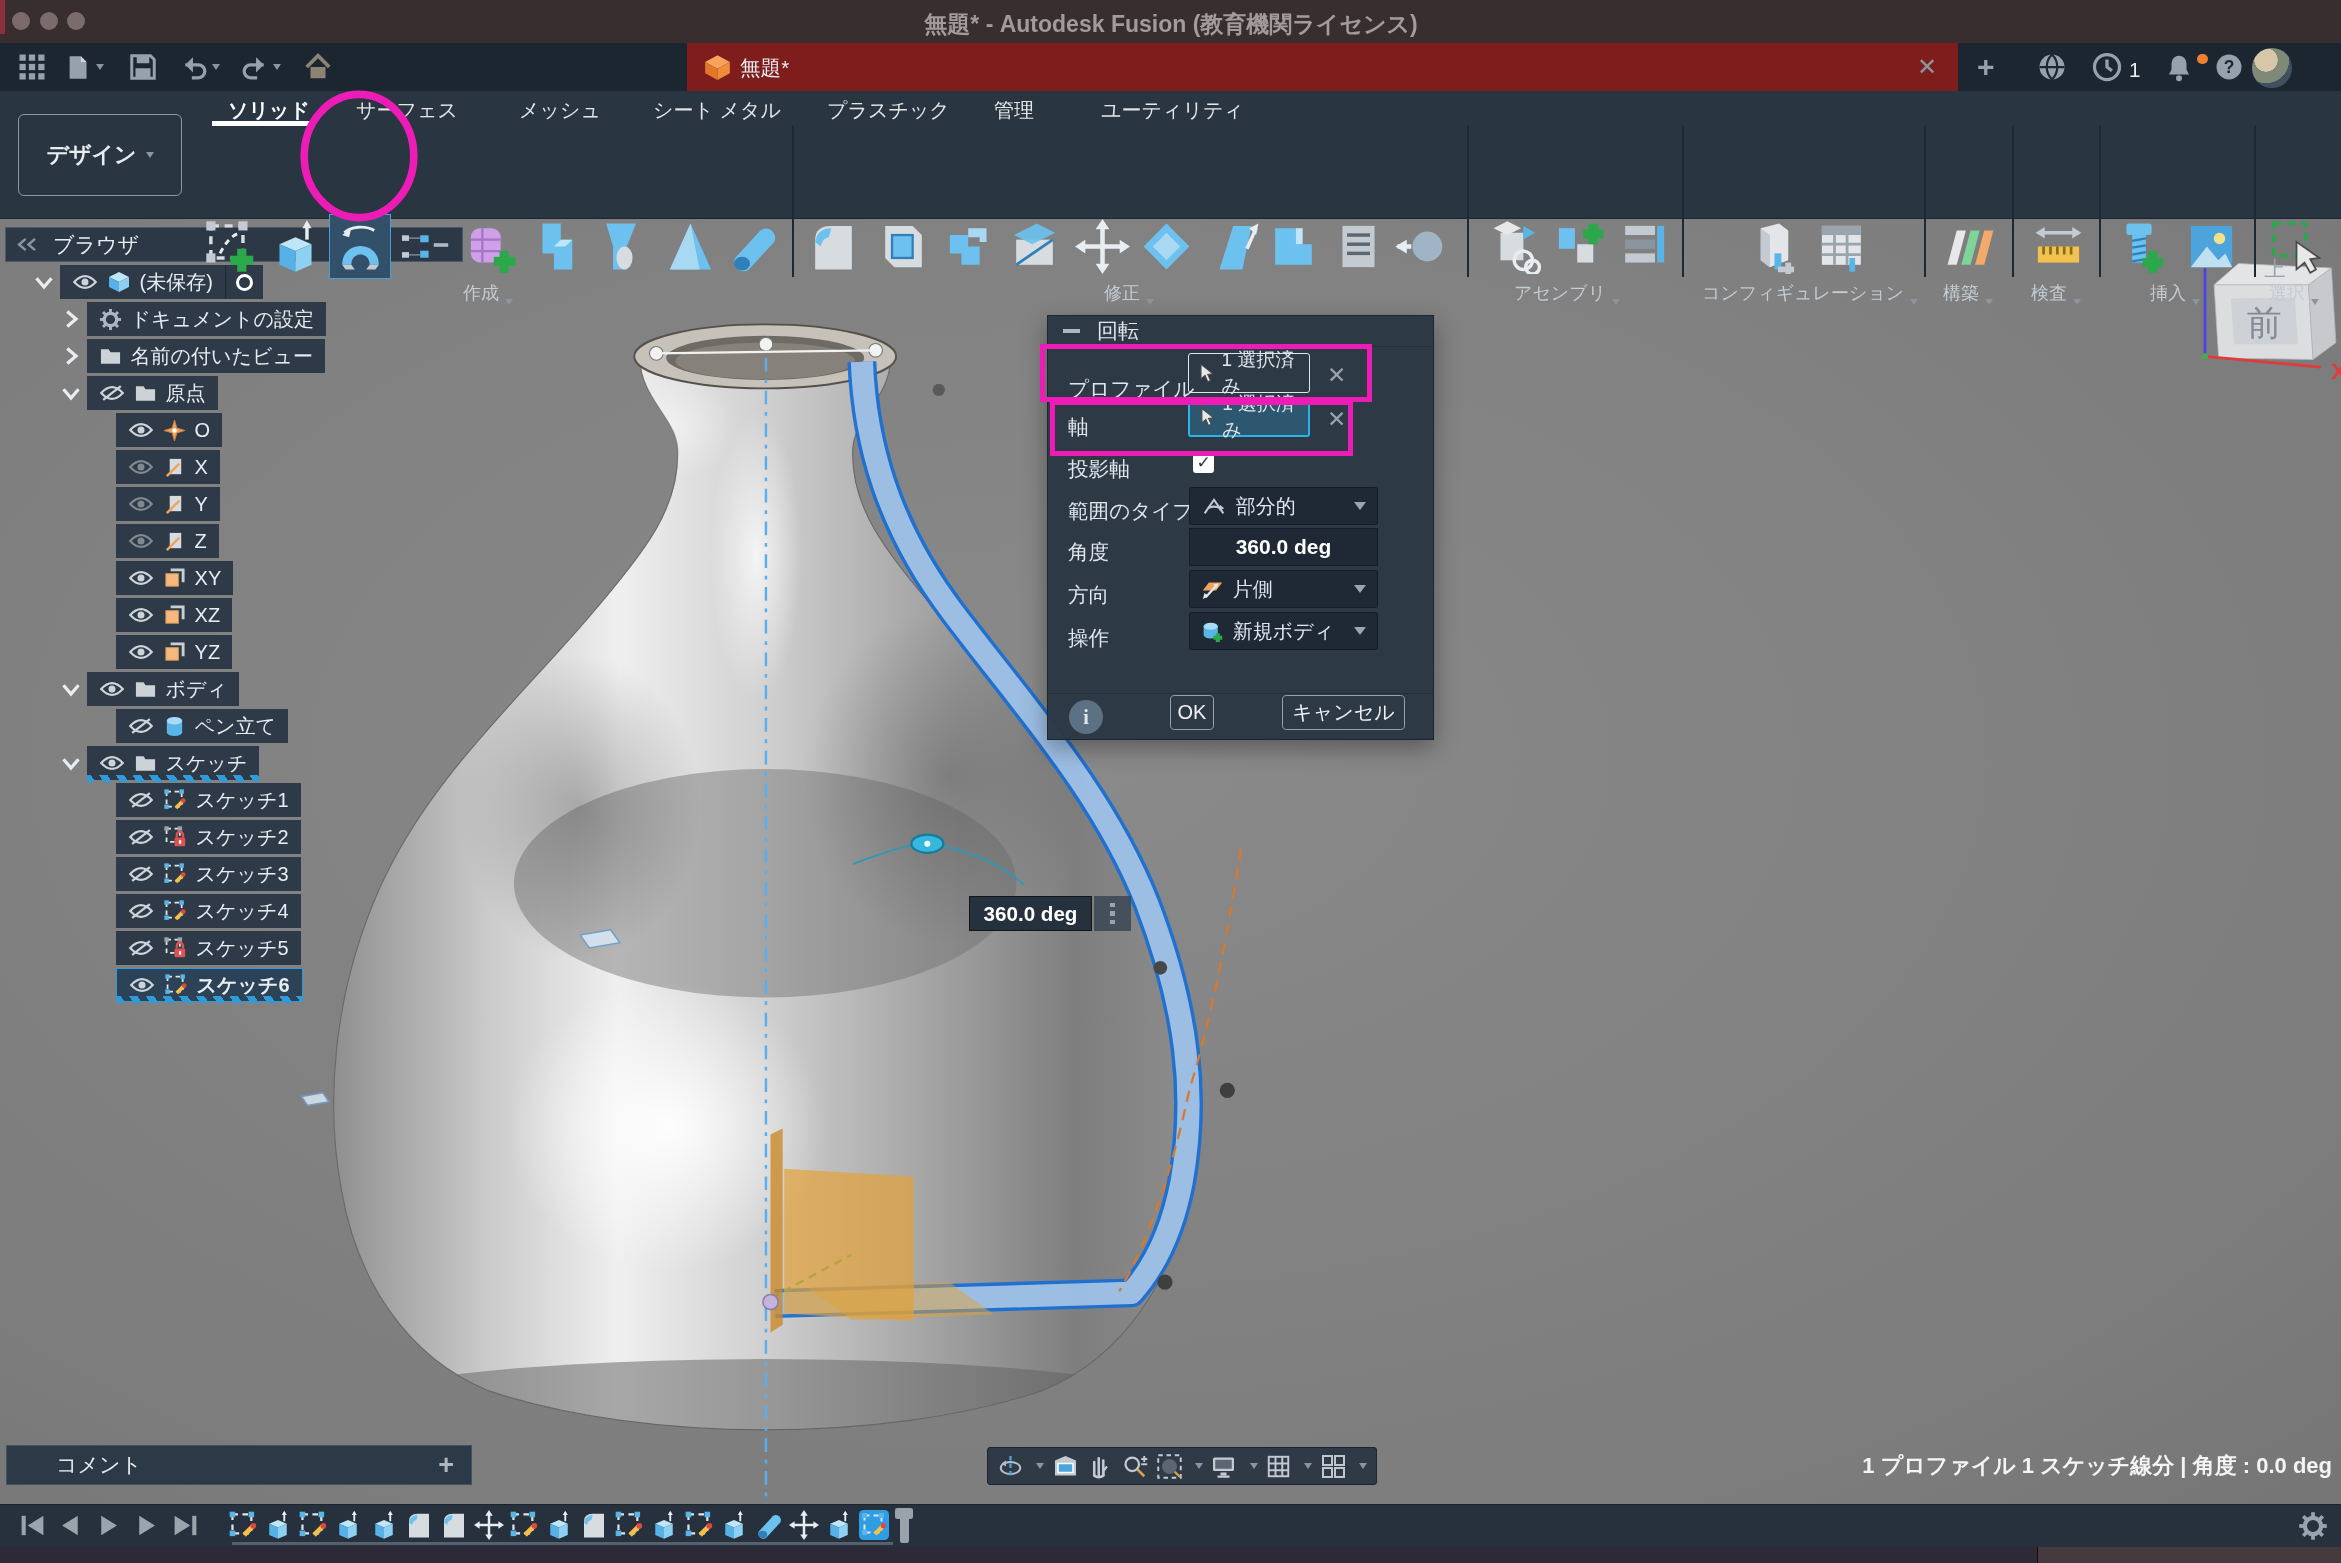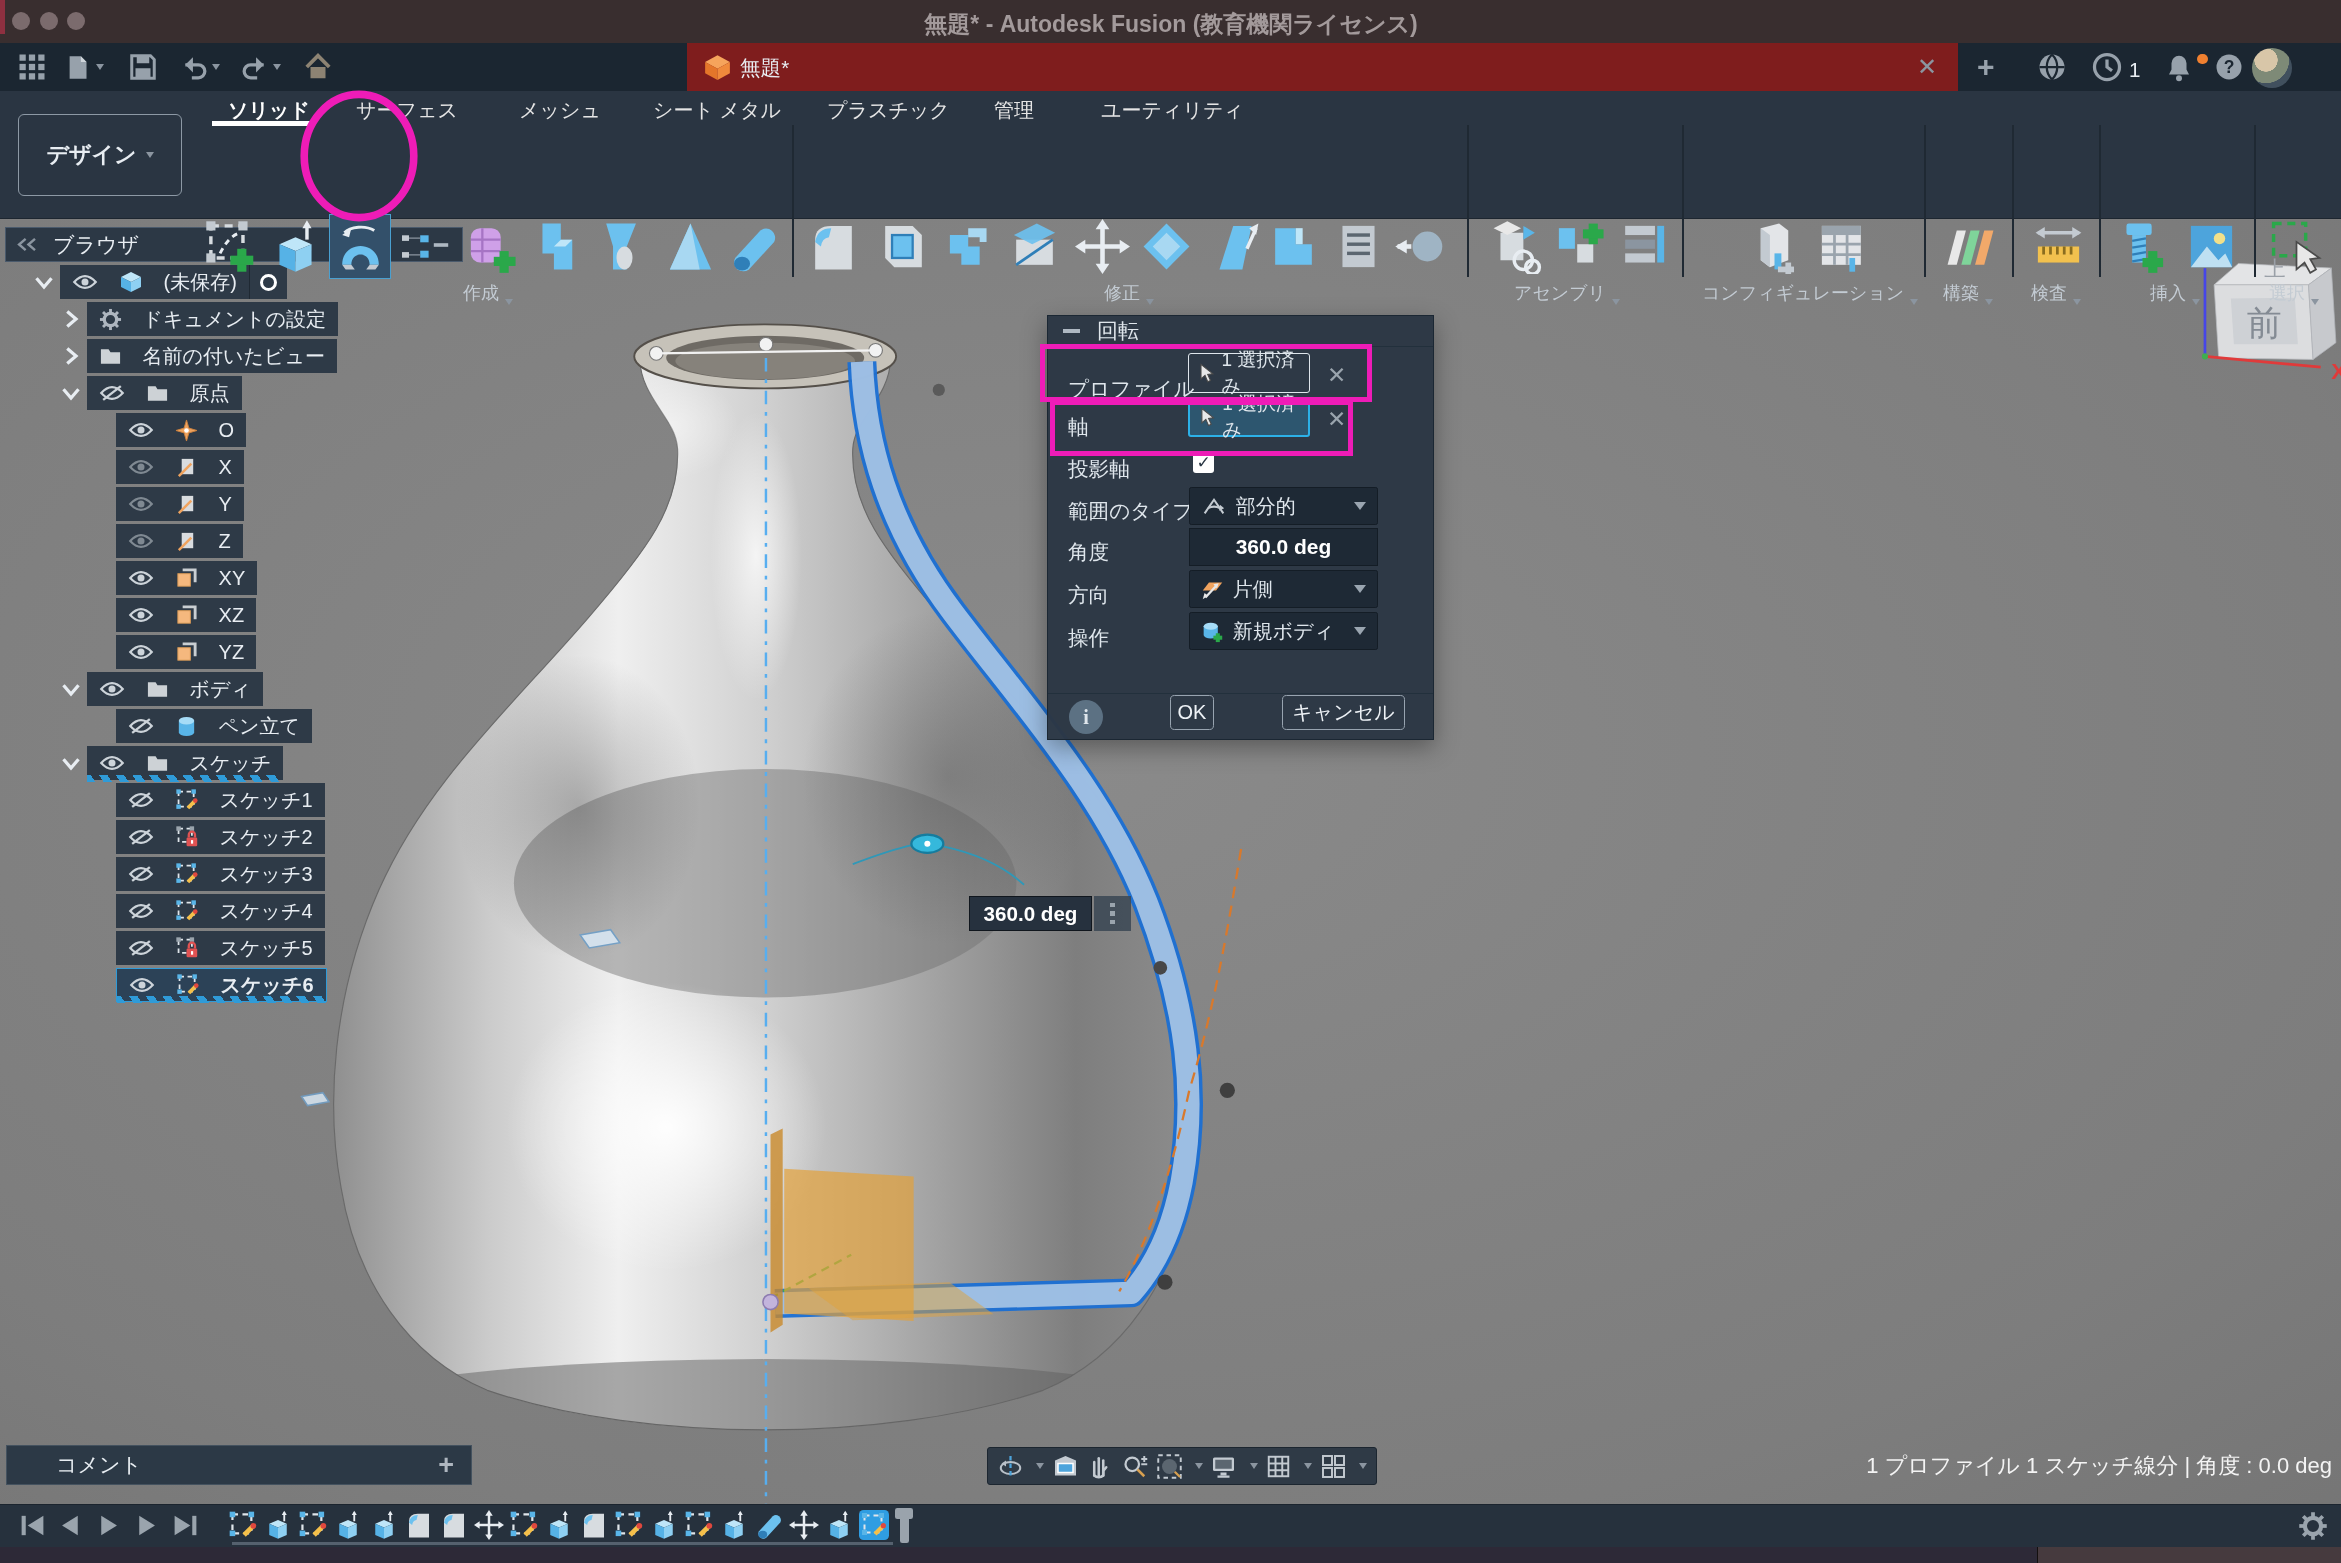--- a/index.html
+++ b/index.html
@@ -35,21 +35,21 @@
 .gicon{position:absolute;top:128px;width:55px;height:55px}
 .gicon.small{width:34px;height:55px}
 #selbox{position:absolute;left:329px;top:123px;width:62px;height:65px;border:1.5px solid #4aa0d0;background:#33506a}
 .glabel{position:absolute;top:190px;font-size:18px;color:#c3cbd3;display:flex;align-items:flex-end}
 .gdiv{position:absolute;top:34px;width:1.5px;height:152px;background:#1f2933}
 #magcircle{position:absolute;left:295px;top:86px;width:128px;height:140px;z-index:45;pointer-events:none}
 
 #browser{left:4.6px;top:227px;width:487px;z-index:30}
 #bheader{width:458px;height:35px;background:#2c3845;border:1.5px solid #4a5a6c;display:flex;align-items:center;color:#e8edf2;font-size:21px}
 .trow{display:flex;align-items:center;height:34px;margin-top:3px}
-.chip{display:inline-flex;align-items:center;height:34px;background:#2e3a47;padding:0 12px;color:#e8edf2;font-size:20px;gap:21px;position:relative}
+.chip{display:inline-flex;align-items:center;height:34px;background:#2e3a47;padding:0 12px;color:#e8edf2;font-size:20px;gap:9px;position:relative}
 .chip .lb{white-space:nowrap}
 .chev{width:20px;height:20px;flex:0 0 auto;margin-right:6px}
 .ind1{margin-left:56px}.ind2{margin-left:111px}
 .eye{width:26px;height:18px;color:#ccd3d9}.eye.dim{color:#7f8992}
 .badgecell{display:flex;align-items:center;justify-content:center;width:38px;height:34px;background:#2e3a47;border-left:1.5px solid #1f2933}
 .ring{width:17px;height:17px;border:3.8px solid #fff;border-radius:50%}
 .hatch{position:absolute;left:0;right:0;bottom:-1.5px;height:6.9px;
  background:repeating-linear-gradient(55deg,#2f9bd8 0 6.9px,rgba(0,0,0,0) 6.9px 13.7px)}
 .chip.sel{border:1.5px solid #2f9bd8;background:#2c4257;font-weight:bold}
 
@@ -81,21 +81,21 @@
 
 #fangle{left:969px;top:896px;width:123px;height:35px;background:#26313e;border:1.5px solid #10161d;z-index:30;
  display:flex;align-items:center;justify-content:center;color:#fff;font-size:20.6px;font-weight:bold}
 #fkebab{left:1094px;top:896px;width:37px;height:35px;background:rgba(58,70,84,.85);z-index:30;
  display:flex;flex-direction:column;align-items:center;justify-content:center;gap:3.8px}
 #fkebab i{width:4.6px;height:4.6px;background:#9aa4ad;display:block}
 
 #navbar{left:987px;top:1447px;height:38px;background:rgba(43,55,67,.95);border:0.8px solid #1c2630;border-radius:3px;
  display:flex;align-items:center;padding:0 9px;gap:7.6px;z-index:30}
 .nic{width:27px;height:27px;color:#b9c0c8}
-#statusline{right:9px;top:1451px;color:#f4f4f4;font-size:22px;font-weight:normal;z-index:30}
+#statusline{right:9px;top:1451px;color:#f4f4f4;font-size:22px;font-weight:bold;z-index:30}
 #comments{left:6px;top:1445px;width:466px;height:40px;background:#2c3946;border:0.8px solid #44525f;
  display:flex;align-items:center;color:#e8edf2;font-size:21px;z-index:30}
 #comments .plus{margin-left:auto;margin-right:17px;color:#aeb6bf;font-size:27px;font-weight:bold}
 #timeline{left:0;top:1504px;width:2342px;height:43px;background:#26313d;border-top:0.8px solid #1b242e;z-index:25}
 .pb{position:absolute;top:6px;width:29px;height:29px;color:#9aa4ad}
 .tf{position:absolute;top:5.3px;width:30px;height:30px}
 .tf.cur{background:#2f9de2;border-radius:4.6px;padding:1.5px}
 #tbracket{position:absolute;left:232px;top:37px;width:661px;height:3px;background:#55616e}
 #playhead{position:absolute;left:900px;top:3px;width:9px;height:35px;background:#9aa3ac;border-radius:2.3px}
 #playhead:before{content:"";position:absolute;left:-4.6px;top:0;width:18px;height:10.7px;background:#9aa3ac;border-radius:2.3px}

